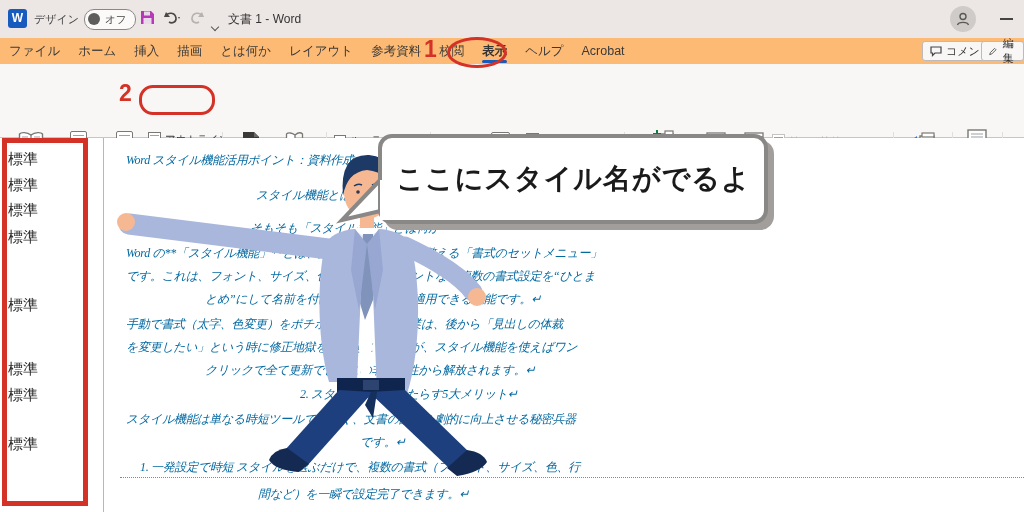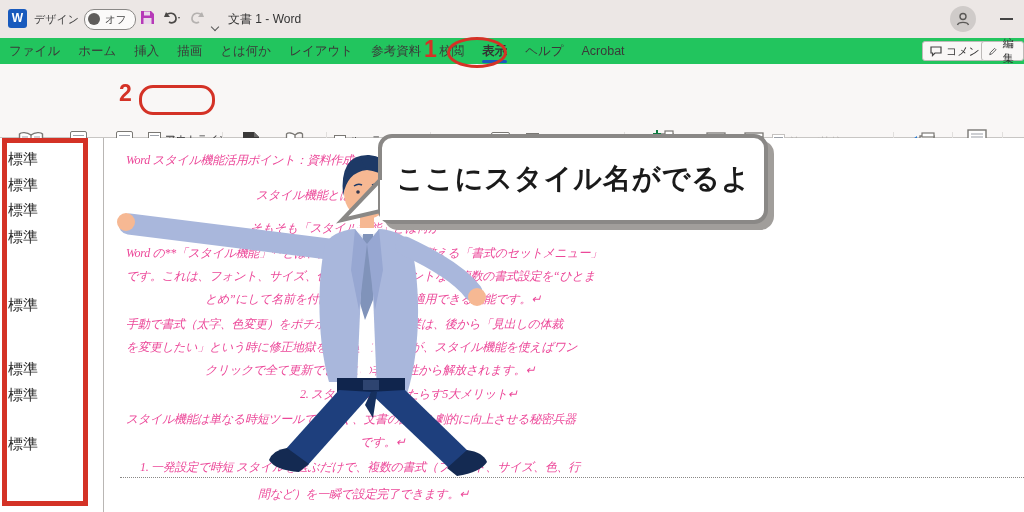--- a/index.html
+++ b/index.html
@@ -16,21 +16,21 @@
   .toggle-knob{left:3px;top:3px;width:12px;height:12px;border-radius:50%;background:#5f5d5b;}
   .toggle-state{left:20px;top:3px;font-size:10.5px;color:#444;}
   .doc-title{left:228px;top:11px;font-size:12px;color:#333;}
   .searchbox{left:393px;top:6px;width:306px;height:25px;background:#fff;border:1px solid #cfccca;border-radius:4px;
     box-shadow:0 1px 2px rgba(0,0,0,.08);display:flex;align-items:center;padding-left:10px;box-sizing:border-box;}
   .search-text{font-size:12px;color:#494644;margin-left:7px;}
   .avatar{left:950px;top:6px;width:26px;height:26px;border-radius:50%;background:#cfcbc9;display:flex;align-items:center;justify-content:center;}
   .minimize{left:1000px;top:18px;width:13px;height:2px;background:#444;}
 
   
-  .tabrow{left:0;top:38px;width:1024px;height:26px;background:#22c55e;display:flex;align-items:center;}
+  .tabrow{left:0;top:38px;width:1024px;height:26px;background:#fdba74;display:flex;align-items:center;}
   .tab{font-size:12.5px;color:#3b3a39;padding:0 9px;height:26px;line-height:26px;white-space:nowrap;}
   .tab.active{font-weight:bold;color:#333;position:relative;}
   .tab.active:after{content:"";position:absolute;left:9px;right:9px;bottom:1px;height:3px;background:#185abd;border-radius:2px;}
   .side-btn{top:41px;height:20px;border:1px solid #bdbab8;border-radius:3px;background:#f9f7f6;
     display:flex;align-items:center;gap:4px;padding:0 7px;font-size:11px;color:#333;box-sizing:border-box;}
 
   
   .ribbon{left:0;top:64px;width:1024px;height:74px;background:#f9f7f6;border-bottom:1px solid #c8c6c4;box-sizing:border-box;}
   .rdiv{top:68px;width:1px;height:62px;background:#e1dfdd;}
   .rbtn{display:flex;flex-direction:column;align-items:center;font-size:10.5px;color:#333;text-align:center;line-height:1.25;}
@@ -52,21 +52,21 @@
   .red-num{color:#d43226;font-size:23px;font-weight:bold;font-family:"Liberation Sans",sans-serif;}
   .red-oval{border:3px solid #d43226;border-radius:50%;}
   .red-stadium{border:3px solid #d43226;border-radius:14px;}
   .red-box{left:2px;top:138px;width:86px;height:368px;border:5px solid #d43226;box-sizing:border-box;}
 
   
   .docarea{left:0;top:138px;width:1024px;height:374px;background:#fff;}
   .style-divider{left:103px;top:138px;width:1px;height:374px;background:#b9b6b4;}
   .style-label{left:8px;font-family:Liberation Sans, sans-serif;font-size:15px;color:#2b2b2b;}
   .docline{font-family:"Liberation Serif",serif;font-style:italic;font-size:12px;letter-spacing:-0.3px;
-    color:#ec4899;white-space:nowrap;}
+    color:#0369a1;white-space:nowrap;}
   .dotted{left:120px;top:477px;width:904px;border-top:1px dotted #8a8886;}
 
   
   .bubble{left:378px;top:134px;width:390px;height:90px;background:#fff;border:4px solid #8a8886;border-radius:14px;
     box-shadow:6px 6px 0 #a19e9b;display:flex;align-items:center;justify-content:center;box-sizing:border-box;}
   .bubble-text{font-size:28px;font-weight:bold;color:#1a1a1a;letter-spacing:1px;white-space:nowrap;}
 </style>
 </head>
 <body>
 

